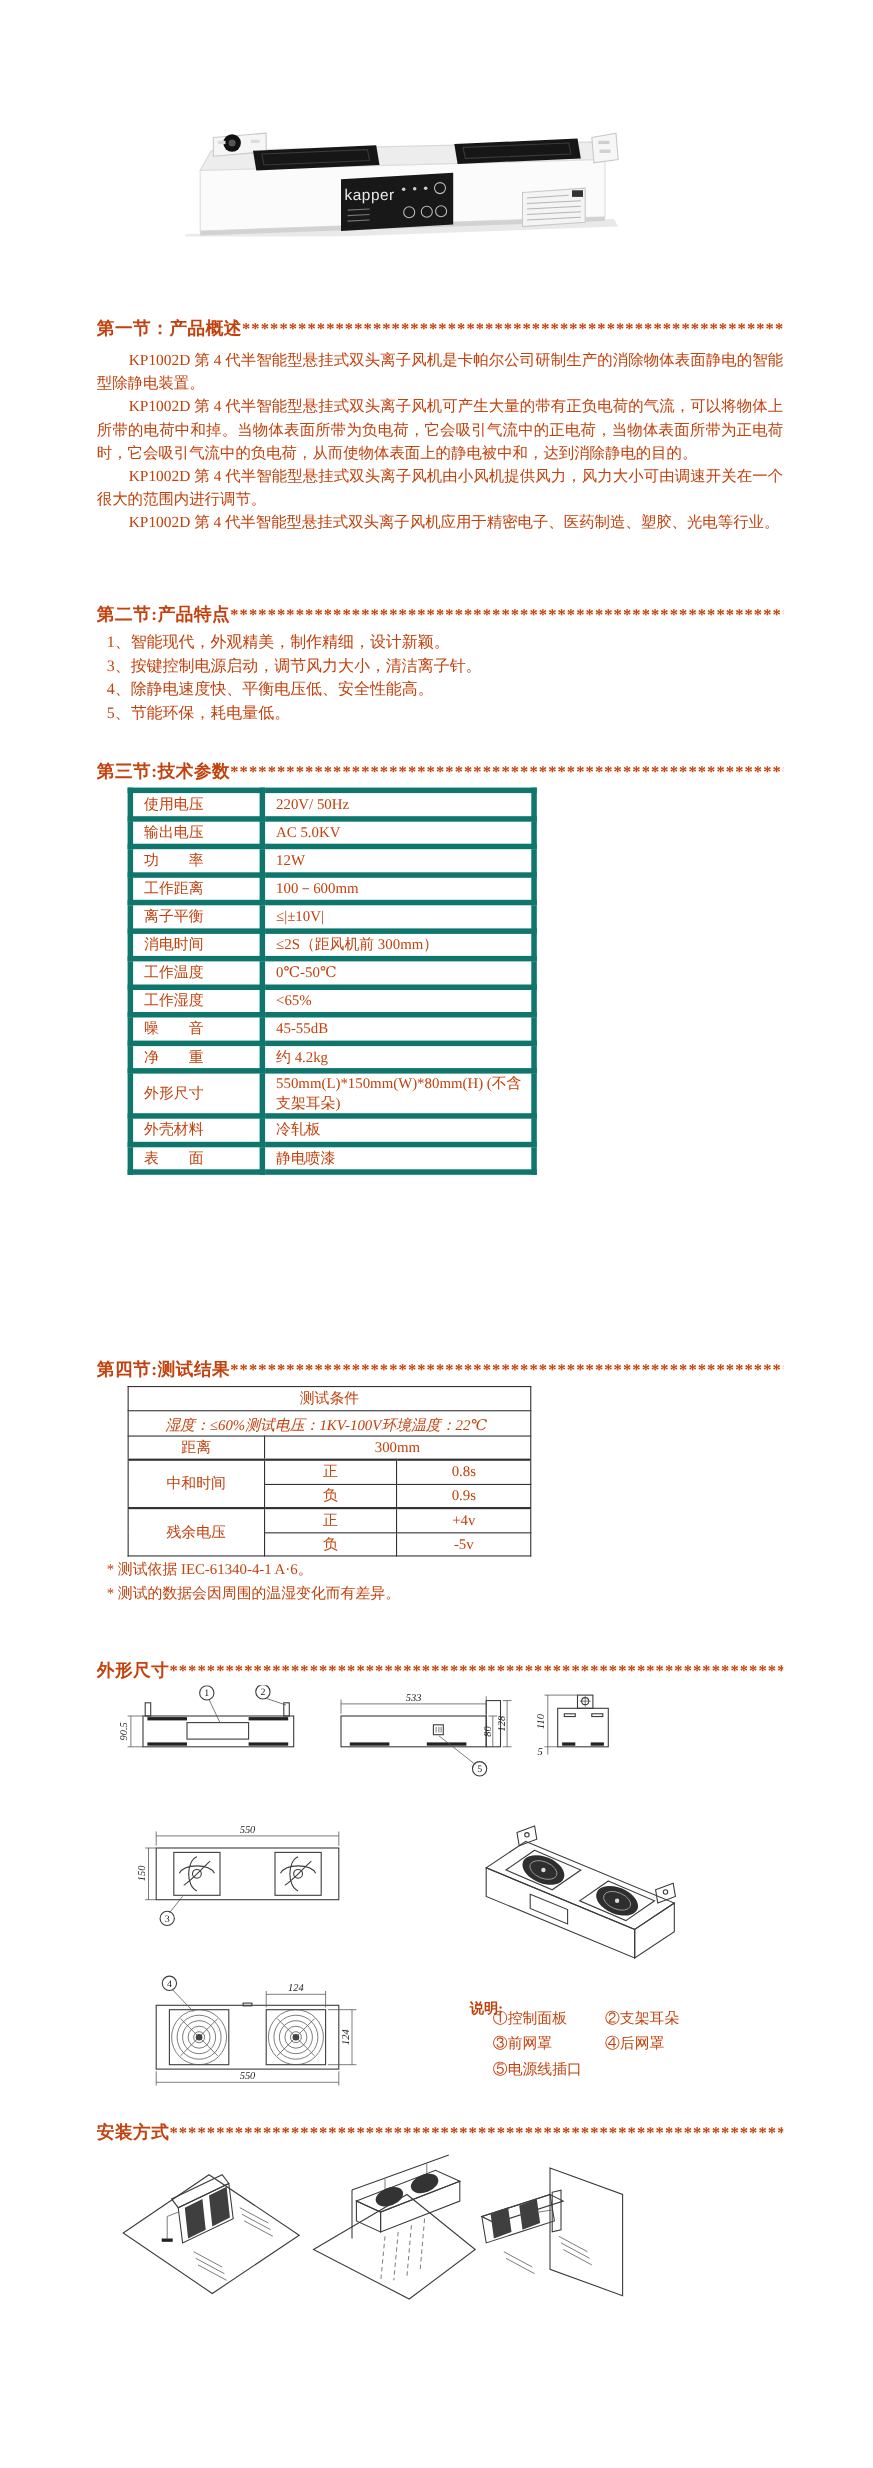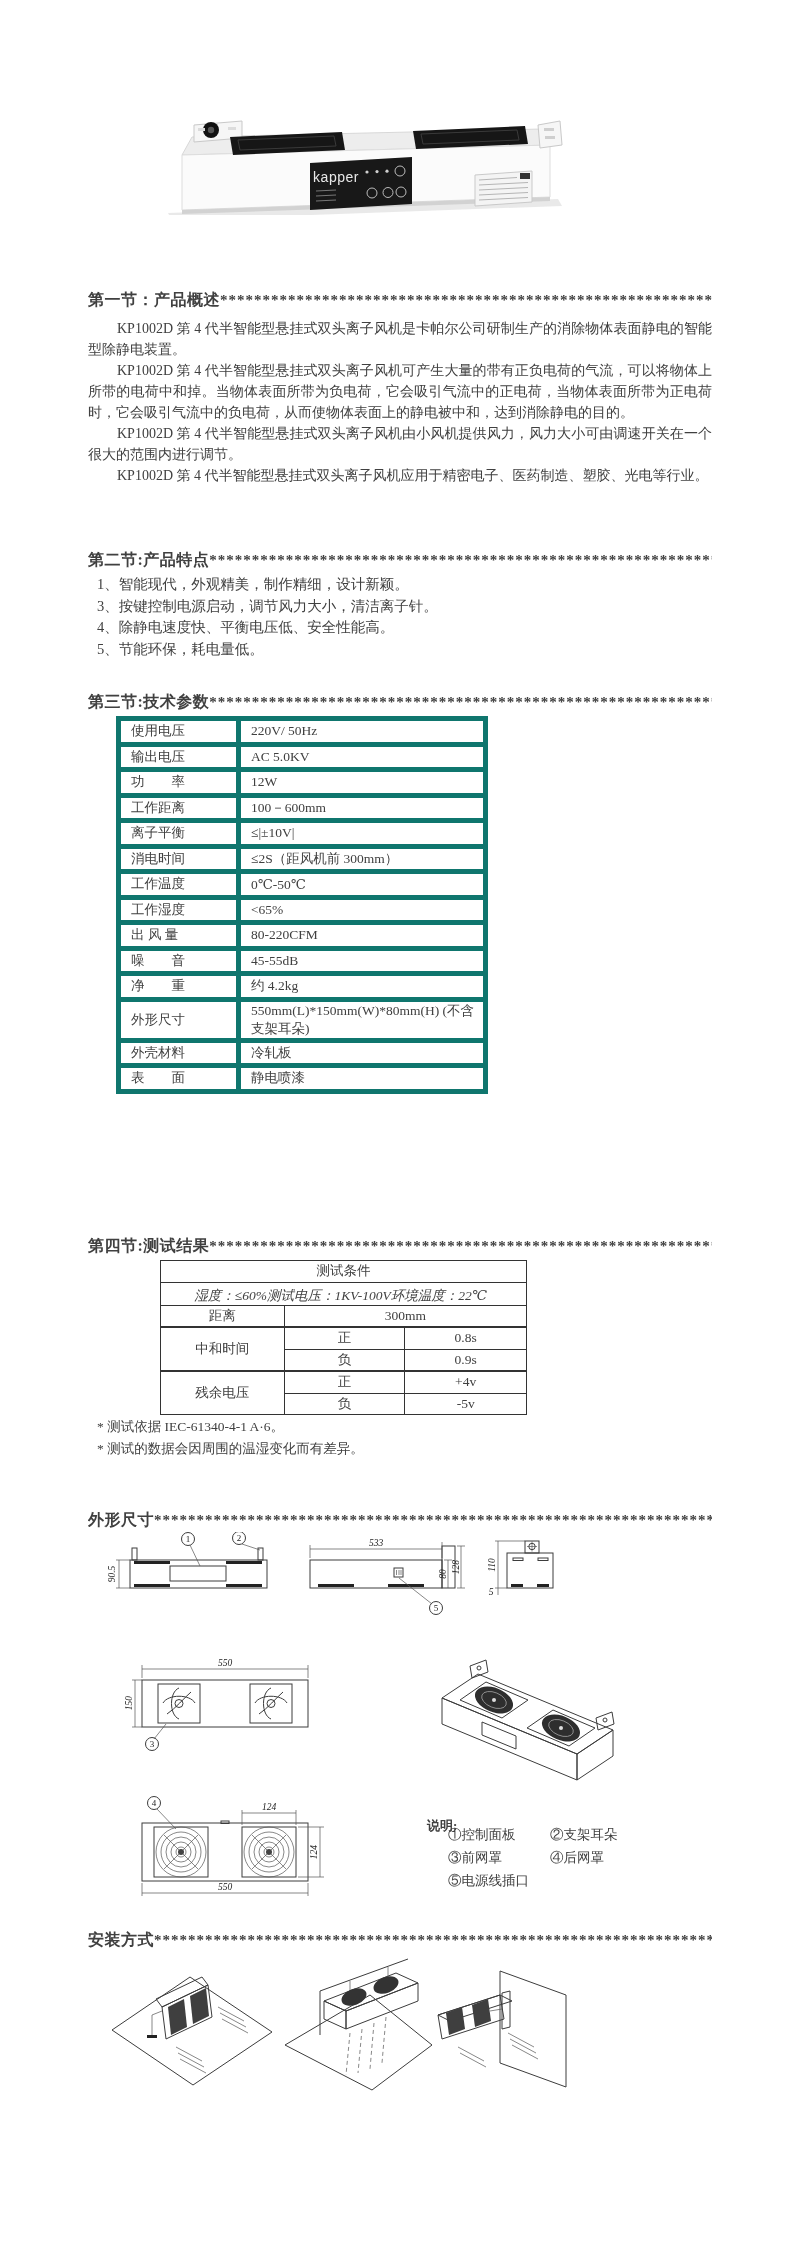--- a/index.html
+++ b/index.html
@@ -1,32 +1,32 @@
 <!DOCTYPE html>
 <html><head>
 <meta charset="utf-8">
 <style>
   html,body{margin:0;padding:0;background:#fff;}
   .page{position:relative;width:794px;height:2244px;background:#ffffff;overflow:hidden;
-        font-family:"Liberation Serif","DejaVu Serif",serif;color:#404040;}
+        font-family:"Liberation Serif","DejaVu Serif",serif;color:#c2410c;}
   
   .sec-head{position:absolute;left:88px;width:624px;white-space:nowrap;overflow:hidden;
             font-weight:bold;font-size:16px;line-height:24px;}
   .sec-head .ht{border-bottom:1.5px solid #000;padding-bottom:13px;letter-spacing:.5px;}
   .sec-head .stars{font-size:15px;letter-spacing:1px;}
   
   .body-block{position:absolute;left:88px;width:624px;font-size:14px;line-height:21px;text-align:justify;}
   .body-block p{margin:0;text-indent:29px;}
   .features{position:absolute;left:88px;width:624px;font-size:14.5px;}
   .features .fi{padding-left:9px;line-height:21.5px;}
   
   table{border-collapse:collapse;position:absolute;background:#fff;}
   .params-table{left:116px;top:716px;width:372px;font-size:13.5px;border:1.5px solid #222;}
   .params-table td{border:5px solid #0f766e;height:20.5px;padding:0 4px 0 10px;}
-  .test-table{left:116px;top:1260px;width:367px;font-size:13.5px;border:1.5px solid #222;margin-left:44px;}
+  .test-table{left:116px;top:1260px;width:367px;font-size:13.5px;border:1.5px solid #222;}
   .test-table td{border:1px solid #333;height:20.5px;text-align:center;padding:0;}
   .test-table .cond-cell{padding:0;}
   .cond{display:flex;justify-content:center;padding:4px 16px 0 10px;font-style:italic;}
   .grp td{border-top:2px solid #333;}
   .notes{position:absolute;left:97px;top:1416px;font-size:13.5px;line-height:22px;}
   
   .legend-title{position:absolute;left:427px;top:1800px;font-size:13px;font-weight:bold;margin-top:17px;}
   .legend-items{position:absolute;left:448px;top:1826px;display:grid;
                 grid-template-columns:102px 102px;row-gap:5px;font-size:13.5px;}
   
@@ -154,24 +154,20 @@
           <td>消电时间</td>
           <td>≤2S（距风机前 300mm）</td>
         </tr>
       <tr>
           <td>工作温度</td>
           <td>0℃-50℃</td>
         </tr>
       <tr>
           <td>工作湿度</td>
           <td>&lt;65%</td>
-        </tr>
-      <tr>
-          <td>出 风 量</td>
-          <td>80-220CFM</td>
         </tr>
       <tr>
           <td>噪　　音</td>
           <td>45-55dB</td>
         </tr>
       <tr>
           <td>净　　重</td>
           <td>约 4.2kg</td>
         </tr>
       <tr>

